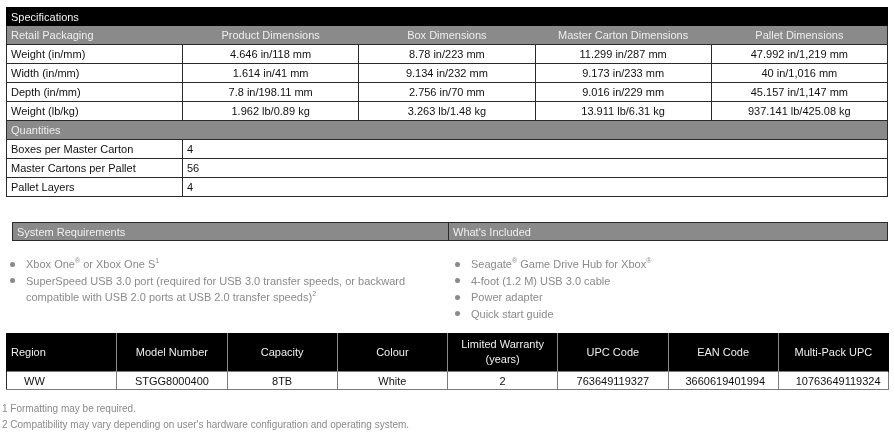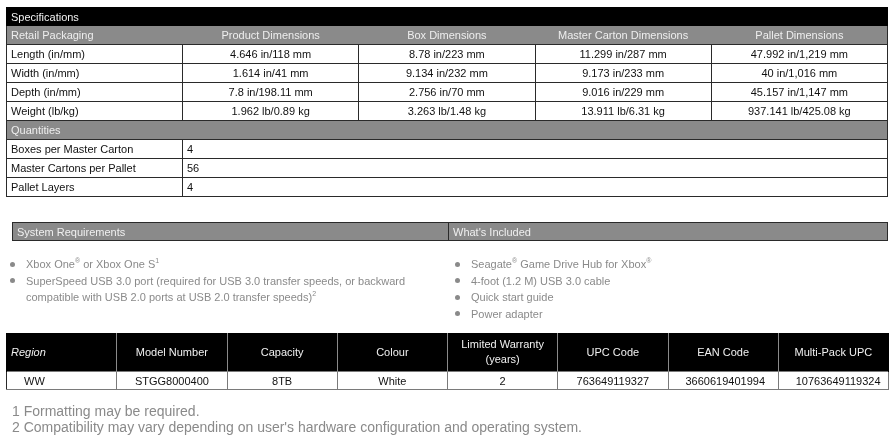--- a/index.html
+++ b/index.html
@@ -14,25 +14,25 @@
   .spec .sub td:last-child { border-right:1.5px solid #2a2a2a; }
   .spec td.c { text-align:center; }
   .sect { position:absolute; top:222px; height:19px; background:#8a8a8a; border:1.5px solid #2a2a2a;
           color:#f0f0f0; font-size:11px; line-height:19px; padding-left:4px; box-sizing:border-box; }
   ul.blist { position:absolute; margin:0; padding:0; list-style:none; font-size:11px; color:#8a8a8a; }
   ul.blist li { position:relative; padding-left:20px; line-height:16.5px; }
   ul.blist li .dot { position:absolute; left:4px; top:5.5px; width:5px; height:5px; border-radius:50%; background:#8a8a8a; }
   sup { font-size:7px; line-height:0; }
   .model { position:absolute; left:6px; top:333px; border-collapse:collapse; table-layout:fixed; font-size:11px; width:883px; }
   .model th { background:#000; color:#f0f0f0; font-weight:normal; height:38px; border:1.5px solid #8a8a8a; border-top:none; border-bottom:none; padding:0 4px; line-height:15px; }
-  .model th:first-child { border-left:1.5px solid #000; text-align:left;font-style:italic; }
+  .model th:first-child { border-left:1.5px solid #000; text-align:left; }
   .model th:last-child { border-right:1.5px solid #000; }
   .model td { border:1.5px solid #7a7a7a; height:17px; text-align:center; padding:0 17px; }
   .model td:first-child { text-align:left; border-left:1.5px solid #2a2a2a; }
-  .foot { position:absolute; left:12px; font-size:14px; color:#8a8a8a; }
+  .foot { position:absolute; left:2px; font-size:10px; color:#8a8a8a; }
 </style>
 </head>
 <body>
 
 <table class="spec">
   <colgroup>
       <col style="width:176px">
       <col>
       <col>
       <col>
@@ -43,21 +43,21 @@
     <td colspan="5">Specifications</td>
   </tr>
   <tr class="sub">
     <td>Retail Packaging</td>
     <td class="c hdr">Product Dimensions</td>
     <td class="c hdr">Box Dimensions</td>
     <td class="c hdr">Master Carton Dimensions</td>
     <td class="c hdr">Pallet Dimensions</td>
   </tr>
   <tr>
-    <td>Length (in/mm)</td>
+    <td>Weight (in/mm)</td>
     <td class="c">4.646 in/118 mm</td>
     <td class="c">8.78 in/223 mm</td>
     <td class="c">11.299 in/287 mm</td>
     <td class="c">47.992 in/1,219 mm</td>
   </tr>
   <tr>
     <td>Width (in/mm)</td>
     <td class="c">1.614 in/41 mm</td>
     <td class="c">9.134 in/232 mm</td>
     <td class="c">9.173 in/233 mm</td>
@@ -113,25 +113,25 @@
   <li>
     <span class="dot"></span>
     <span>Seagate</span><sup>®</sup><span> Game Drive Hub for Xbox</span><sup>®</sup>
   </li>
   <li>
     <span class="dot"></span>
     <span>4-foot (1.2 M) USB 3.0 cable</span>
   </li>
   <li>
     <span class="dot"></span>
-    <span>Quick start guide</span>
+    <span>Power adapter</span>
   </li>
   <li>
     <span class="dot"></span>
-    <span>Power adapter</span>
+    <span>Quick start guide</span>
   </li>
 </ul>
 
 <table class="model">
   <tbody>
       <tr>
     <th>Region</th>
     <th>Model Number</th>
     <th>Capacity</th>
     <th>Colour</th>

